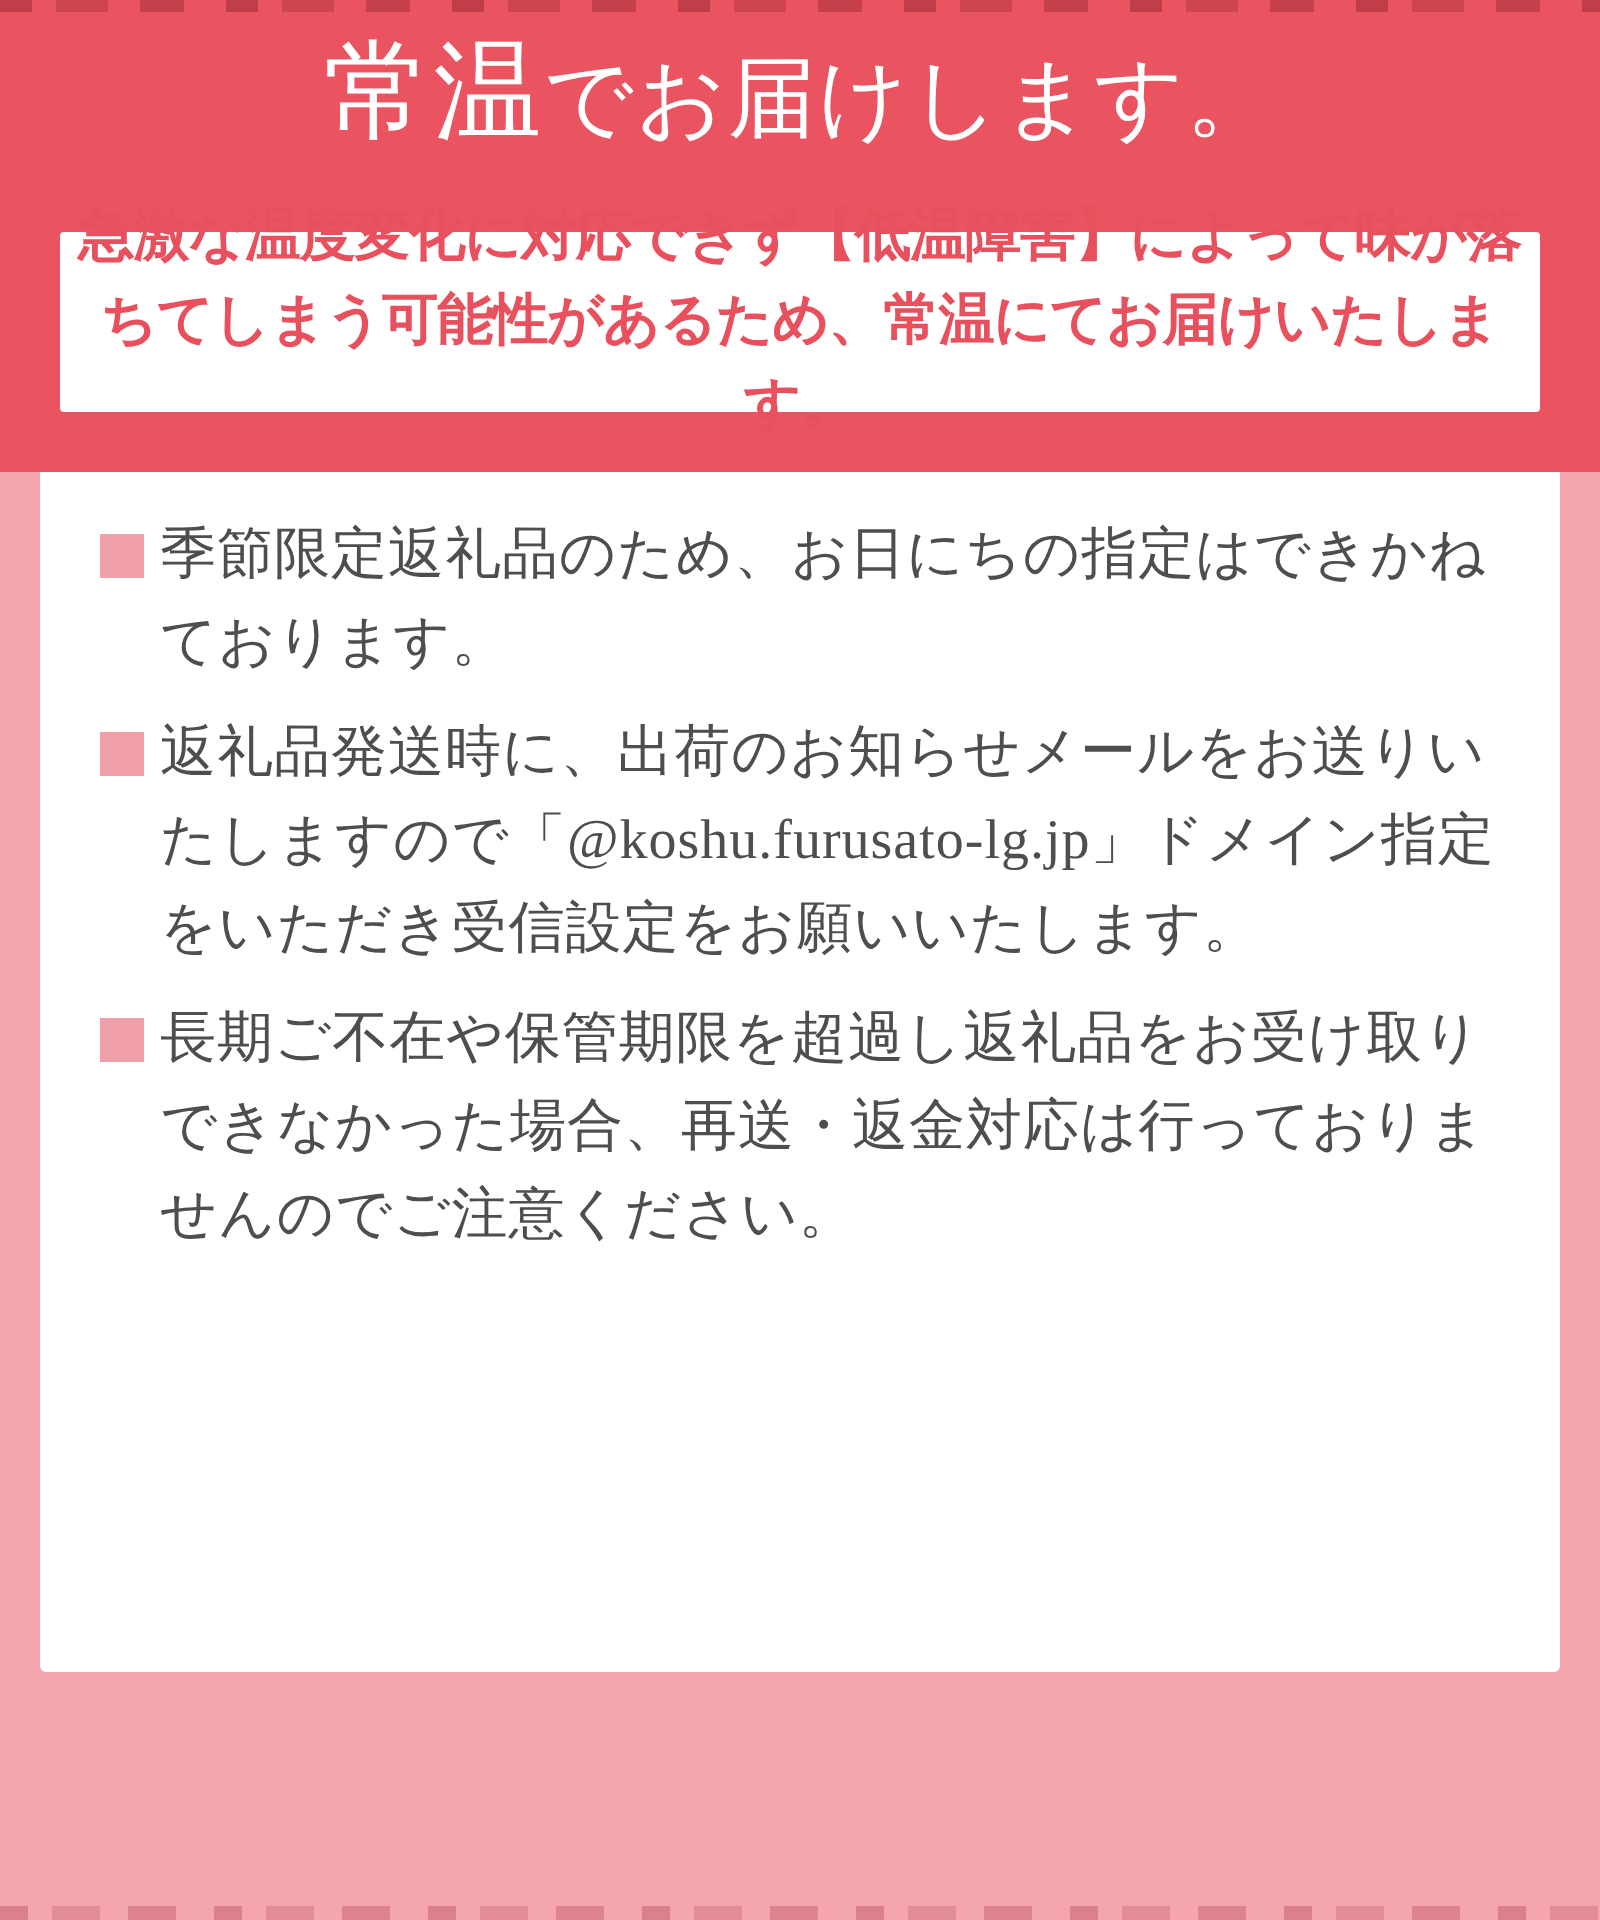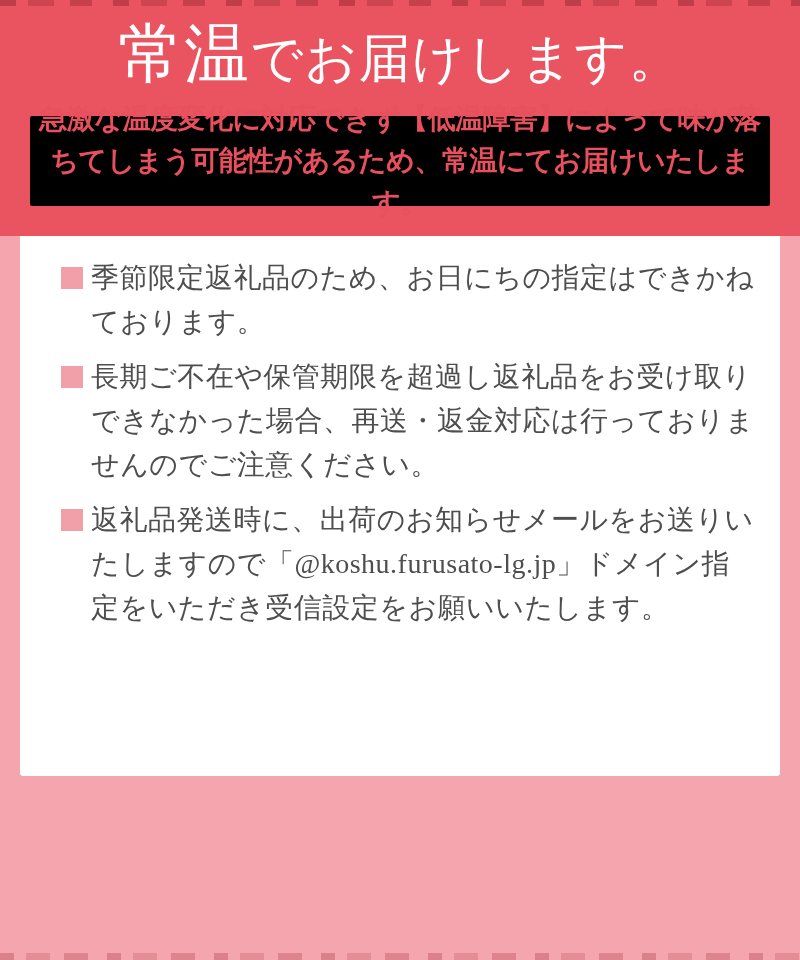--- a/index.html
+++ b/index.html
@@ -41,53 +41,53 @@
   .title {
     position: absolute;
     top: 10px; left: 0; right: 0;
     margin: 0;
     text-align: center;
     color: #ffffff;
     font-weight: normal;
     white-space: nowrap;
     letter-spacing: 1px;
   }
-  .title .em   { font-size: 65px; text-align: center; }
-  .title .rest { font-size: 52px; }
+  .title .em   { font-size: 54px; text-align: center; }
+  .title .rest { font-size: 44px; }
 
   .notice {
     position: absolute;
     top: 116px; left: 30px; right: 30px;
     height: 90px;
-    background: #000000;
+    background: #ffffff;
     border-radius: 2px;
     display: flex;
     align-items: center;
     justify-content: center;
   }
   .notice p {
     margin: 0;
     padding: 0 8px;
     color: #e7505c;
     font-size: 28px;
     font-weight: bold;
     line-height: 42px;
     text-align: center;
     letter-spacing: -0.5px;
   }
 
   
   .card {
     position: absolute;
     top: 236px; left: 20px; right: 20px;
-    height: 540px;
+    height: 600px;
     background: #ffffff;
     border-radius: 0 0 3px 3px;
     box-sizing: border-box;
-    padding: 20px 0 0 13px;
+    padding: 20px 0 0 2px;
     overflow: hidden;
   }
   .notes {
     margin: 0;
     padding: 0;
     list-style: none;
   }
   .note {
     position: relative;
     padding: 0 22px 0 58px;
@@ -115,20 +115,20 @@
     <div class="crop-marks top"></div>
     <h1 class="title"><span class="em">常温</span><span class="rest">でお届けします。</span></h1>
     <div class="notice">
       <p>急激な温度変化に対応できず【低温障害】によって味が落ちてしまう可能性があるため、常温にてお届けいたします。</p>
     </div>
   </header>
 
   <main class="card">
     <ul class="notes">
       <li class="note"><span class="bullet"></span><span class="note-text">季節限定返礼品のため、お日にちの指定はできかねております。</span></li>
+      <li class="note"><span class="bullet"></span><span class="note-text">返礼品発送時に、出荷のお知らせメールをお送りいたしますので「@koshu.furusato-lg.jp」ドメイン指定をいただき受信設定をお願いいたします。</span></li>
       <li class="note"><span class="bullet"></span><span class="note-text">長期ご不在や保管期限を超過し返礼品をお受け取りできなかった場合、再送・返金対応は行っておりませんのでご注意ください。</span></li>
-      <li class="note"><span class="bullet"></span><span class="note-text">返礼品発送時に、出荷のお知らせメールをお送りいたしますので「@koshu.furusato-lg.jp」ドメイン指定をいただき受信設定をお願いいたします。</span></li>
     </ul>
   </main>
 
   <div class="crop-marks bottom"></div>
 
 </div>
 
 </body></html>

